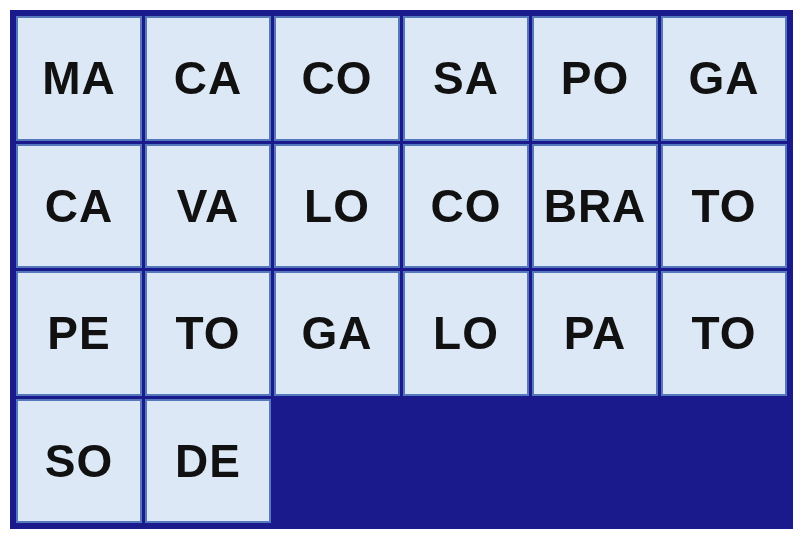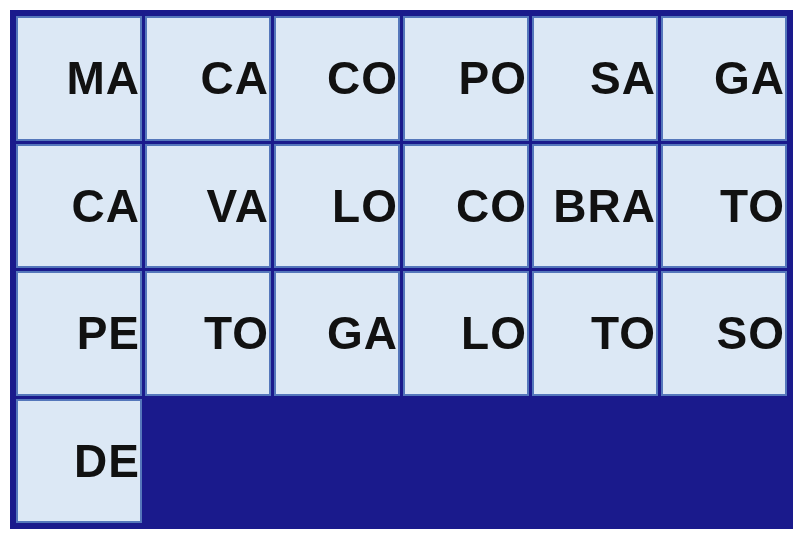--- a/index.html
+++ b/index.html
@@ -26,21 +26,21 @@
       height: 519px;
       background: #1a1a8c;
       gap: 3px;
       padding: 3px;
     }
 
     .cell {
       background: #dce8f5;
       display: flex;
       align-items: center;
-      justify-content: flex-end;
+      justify-content: center;
       border: 2px solid #5577bb;
     }
 
     .cell-text {
       font-family: Arial, Helvetica, sans-serif;
       font-weight: 900;
       font-size: 46px;
       color: #111;
       letter-spacing: 1px;
     }
@@ -52,24 +52,24 @@
 <div class="cell">
       <span class="cell-text">MA</span>
     </div>
     <div class="cell">
       <span class="cell-text">CA</span>
     </div>
     <div class="cell">
       <span class="cell-text">CO</span>
     </div>
     <div class="cell">
-      <span class="cell-text">PO</span>
+      <span class="cell-text">SA</span>
     </div>
     <div class="cell">
-      <span class="cell-text">SA</span>
+      <span class="cell-text">PO</span>
     </div>
     <div class="cell">
       <span class="cell-text">GA</span>
     </div>
     <div class="cell">
       <span class="cell-text">CA</span>
     </div>
     <div class="cell">
       <span class="cell-text">VA</span>
     </div>
@@ -91,20 +91,23 @@
     <div class="cell">
       <span class="cell-text">TO</span>
     </div>
     <div class="cell">
       <span class="cell-text">GA</span>
     </div>
     <div class="cell">
       <span class="cell-text">LO</span>
     </div>
     <div class="cell">
+      <span class="cell-text">PA</span>
+    </div>
+    <div class="cell">
       <span class="cell-text">TO</span>
     </div>
     <div class="cell">
       <span class="cell-text">SO</span>
     </div>
     <div class="cell">
       <span class="cell-text">DE</span>
     </div>
   </div>
 

